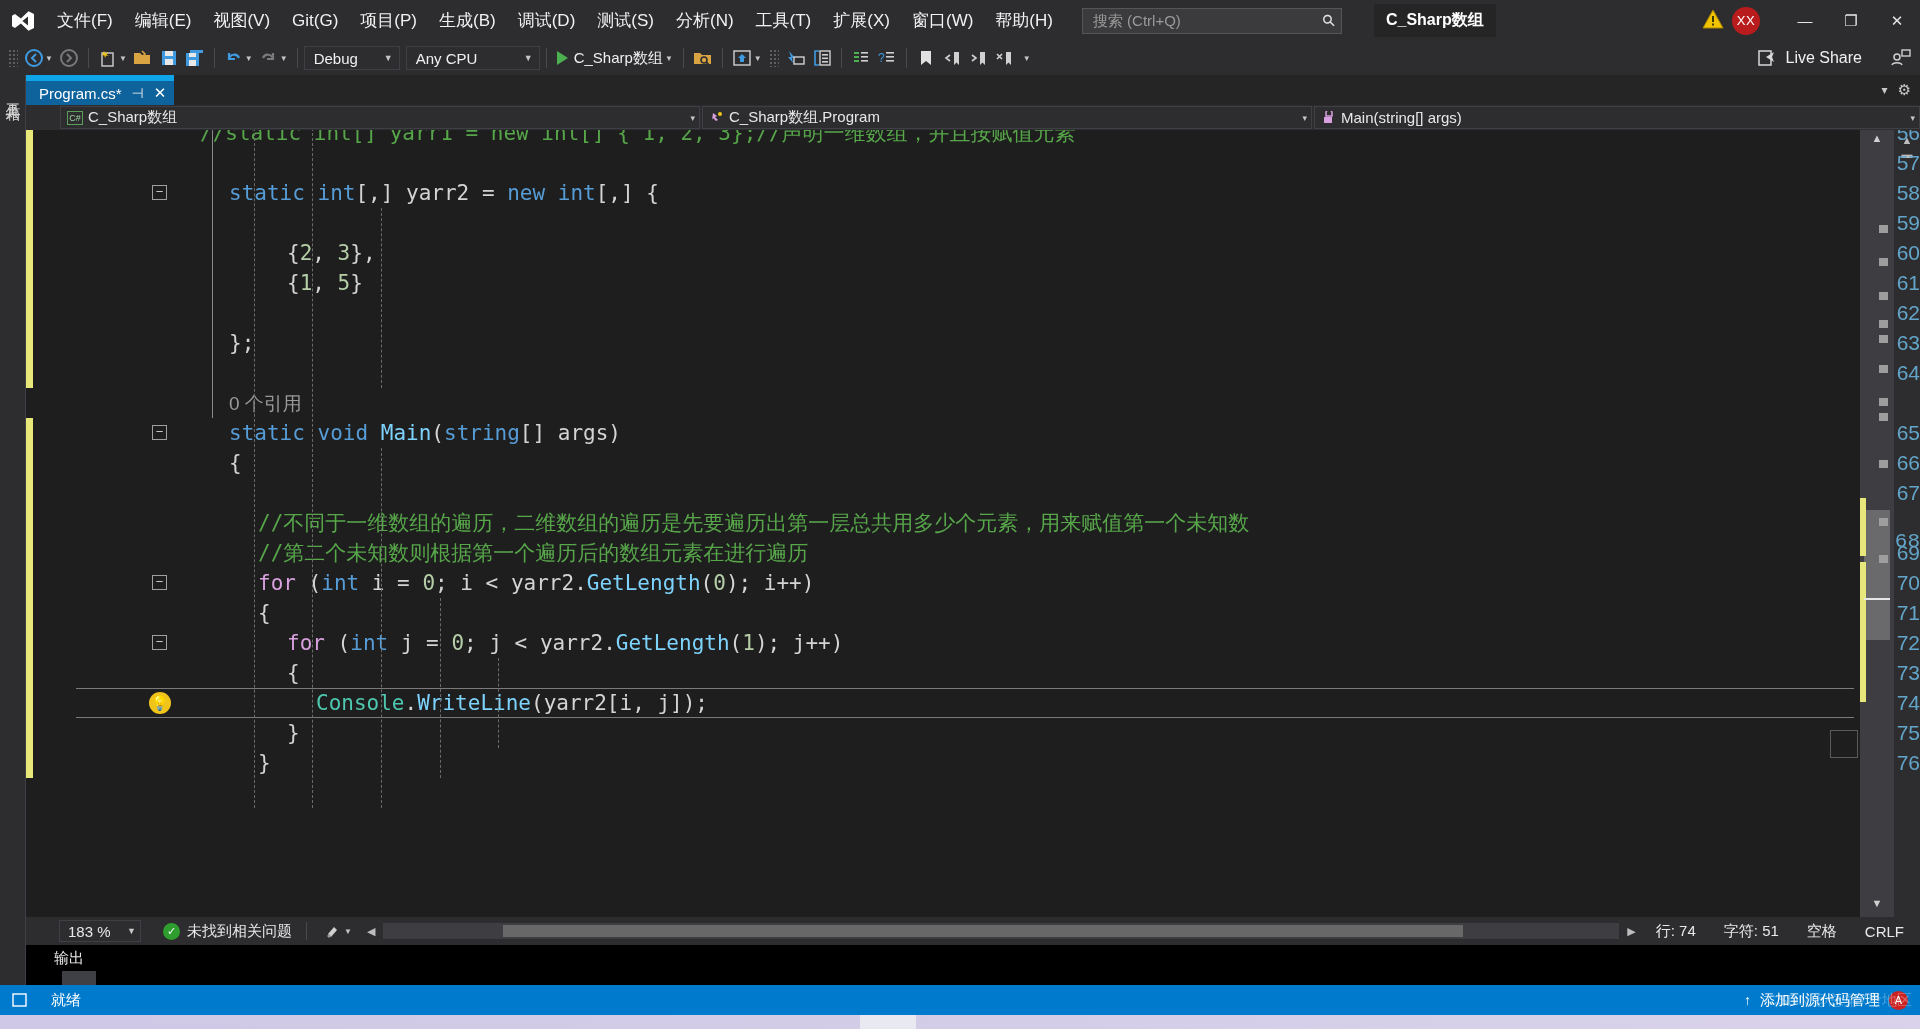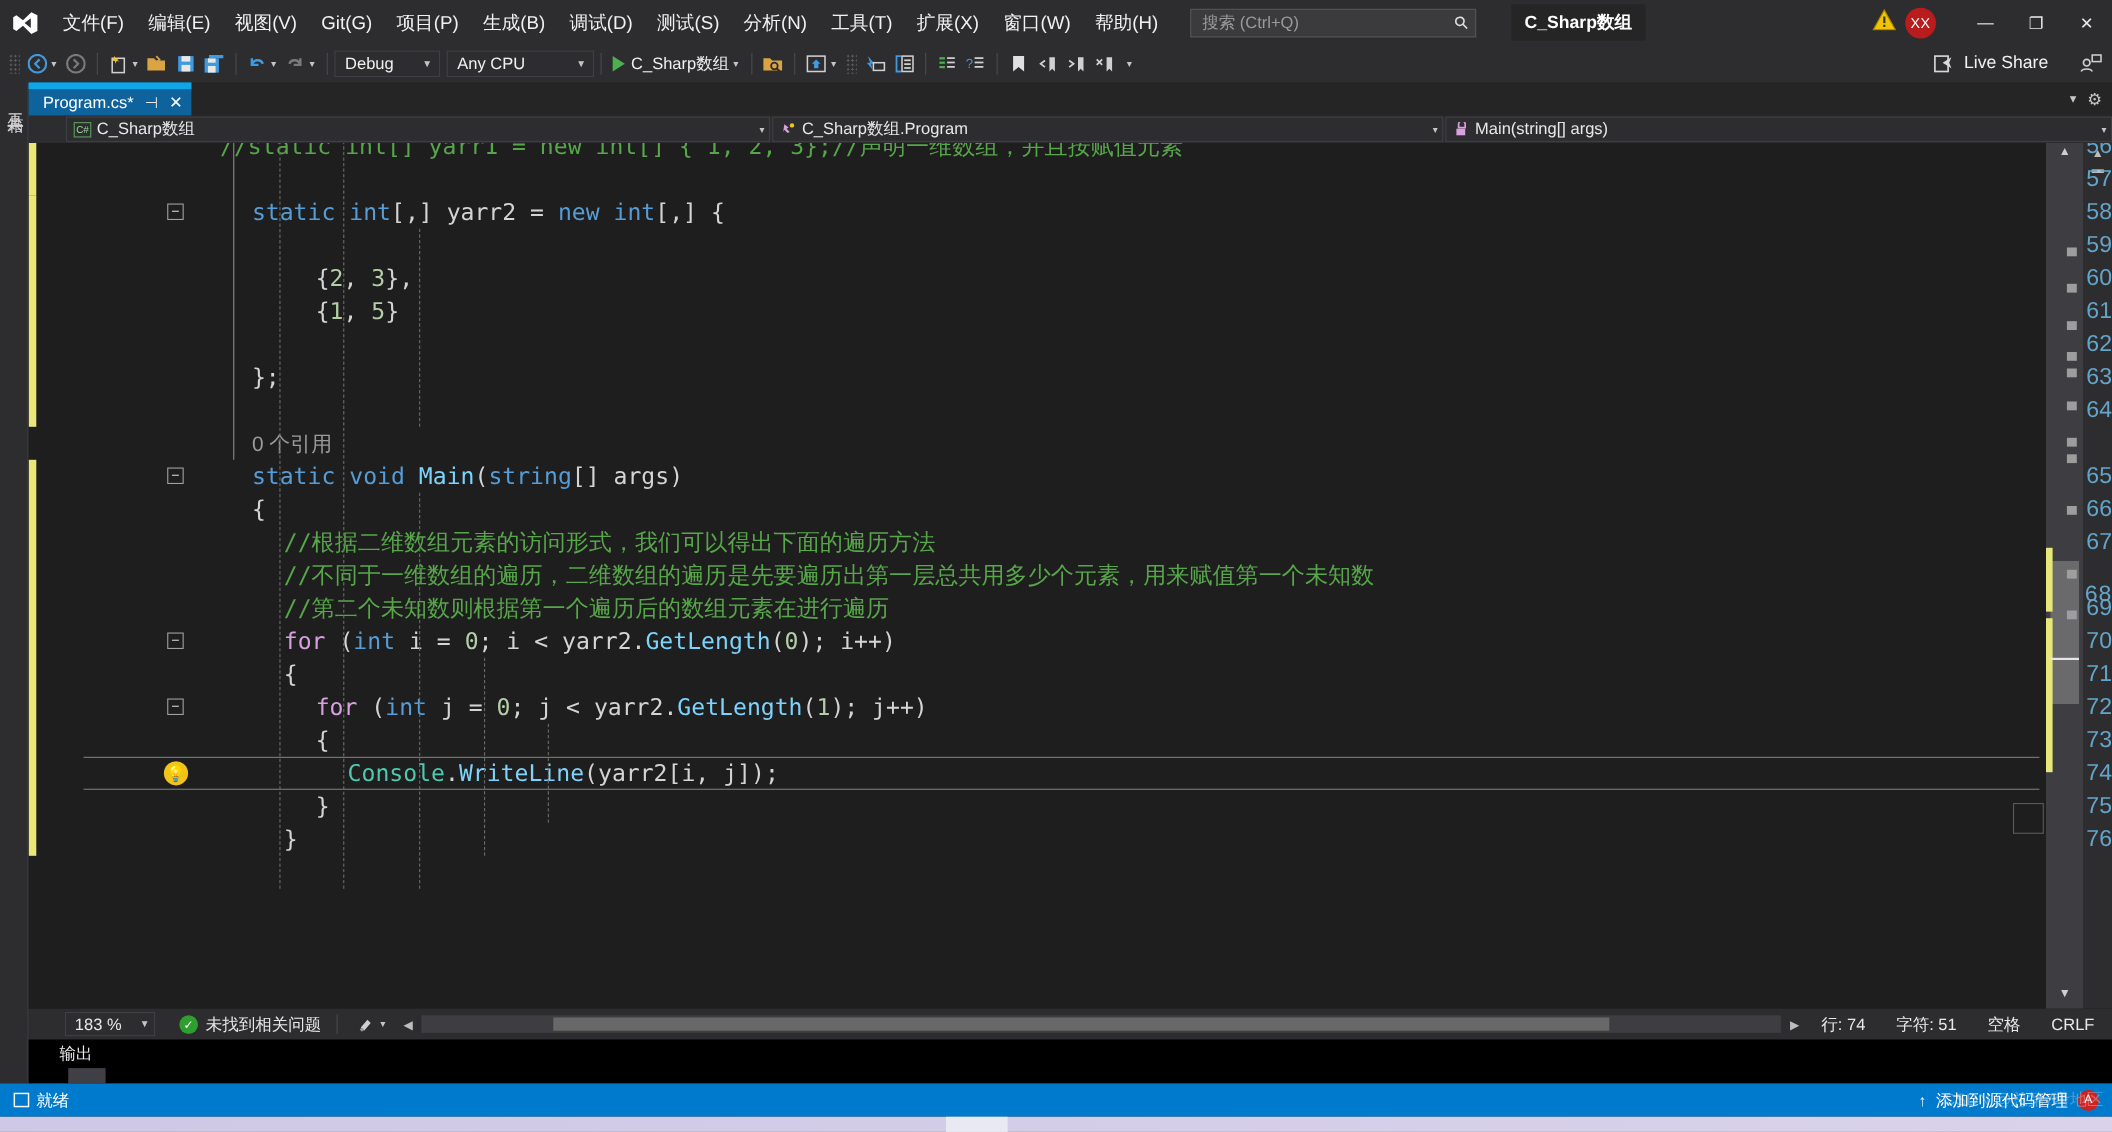--- a/index.html
+++ b/index.html
@@ -213,21 +213,21 @@
   
   .outputpanel { flex: 0 0 36px; background: #000000; padding: 4px 0 0 28px; }
   .out-title { color: #e8e8e8; font-size: 15px; }
   .out-tabbox { width: 34px; height: 14px; background: #3f3f46; margin-top: 3px; margin-left: 8px;}
 
   
   .bottombar {
     flex: 0 0 30px; background: #007acc; display: flex; align-items: center;
     color: #ffffff; font-size: 15px; padding: 0 12px; position: relative;
   }
-  .bb-left { display: flex; align-items: center; gap: 6px; }
+  .bb-left { display: flex; align-items: center; gap: 24px; }
   .bb-right { margin-left: auto; display: flex; align-items: center; gap: 9px; position: relative; }
   .bb-icon { font-size: 14px; }
   .watermark {
     position: absolute; right: 8px; top: 50%; transform: translateY(-50%);
     color: rgba(255,255,255,.30); font-size: 15px; white-space: nowrap;
     pointer-events: none;
   }
   .wm-dot {
     width: 19px; height: 19px; border-radius: 50%; background: #cc2222;
     color: #fff; font-size: 11px; display: flex; align-items: center; justify-content: center;
@@ -553,21 +553,20 @@
             <div class="ln" style="top: 48px; padding-left: 53px;"><span class="kw">static</span><span class="op"> </span><span class="kw">int</span><span class="op">[,] </span><span class="id">yarr2</span><span class="op"> = </span><span class="kw">new</span><span class="op"> </span><span class="kw">int</span><span class="op">[,] {</span></div>
             <div class="ln" style="top: 78px; padding-left: 24px;"></div>
             <div class="ln" style="top: 108px; padding-left: 111px;"><span class="op">{</span><span class="num">2</span><span class="op">, </span><span class="num">3</span><span class="op">},</span></div>
             <div class="ln" style="top: 138px; padding-left: 111px;"><span class="op">{</span><span class="num">1</span><span class="op">, </span><span class="num">5</span><span class="op">}</span></div>
             <div class="ln" style="top: 168px; padding-left: 24px;"></div>
             <div class="ln" style="top: 198px; padding-left: 53px;"><span class="op">};</span></div>
             <div class="ln" style="top: 228px; padding-left: 24px;"></div>
             <div class="ln" style="top: 258px; padding-left: 53px;"><span class="lref">0 个引用</span></div>
             <div class="ln" style="top: 288px; padding-left: 53px;"><span class="kw">static</span><span class="op"> </span><span class="kw">void</span><span class="op"> </span><span class="mth">Main</span><span class="op">(</span><span class="kw">string</span><span class="op">[] </span><span class="id">args</span><span class="op">)</span></div>
             <div class="ln" style="top: 318px; padding-left: 53px;"><span class="op">{</span></div>
-            <div class="ln" style="top: 348px; padding-left: 82px;"><span class="cmt">//根据二维数组元素的访问形式，我们可以得出下面的遍历方法</span></div>
             <div class="ln" style="top: 408px; padding-left: 82px;"><span class="cmt">//第二个未知数则根据第一个遍历后的数组元素在进行遍历</span></div>
             <div class="ln" style="top: 378px; padding-left: 82px;"><span class="cmt">//不同于一维数组的遍历，二维数组的遍历是先要遍历出第一层总共用多少个元素，用来赋值第一个未知数</span></div>
             <div class="ln" style="top: 438px; padding-left: 82px;"><span class="ctl">for</span><span class="op"> (</span><span class="kw">int</span><span class="op"> i = </span><span class="num">0</span><span class="op">; i &lt; </span><span class="id">yarr2</span><span class="op">.</span><span class="mth">GetLength</span><span class="op">(</span><span class="num">0</span><span class="op">); i++)</span></div>
             <div class="ln" style="top: 468px; padding-left: 82px;"><span class="op">{</span></div>
             <div class="ln" style="top: 498px; padding-left: 111px;"><span class="ctl">for</span><span class="op"> (</span><span class="kw">int</span><span class="op"> j = </span><span class="num">0</span><span class="op">; j &lt; </span><span class="id">yarr2</span><span class="op">.</span><span class="mth">GetLength</span><span class="op">(</span><span class="num">1</span><span class="op">); j++)</span></div>
             <div class="ln" style="top: 528px; padding-left: 111px;"><span class="op">{</span></div>
             <div class="ln" style="top: 558px; padding-left: 140px;"><span class="type">Console</span><span class="op">.</span><span class="mth">WriteLine</span><span class="op">(</span><span class="id">yarr2</span><span class="op">[i, j]);</span></div>
             <div class="curline-top" style="top: 558px; left: -100px; right: 6px;"></div>
             <div class="curline-bot" style="top: 587px; left: -100px; right: 6px;"></div>
             <div class="ln" style="top: 588px; padding-left: 111px;"><span class="op">}</span></div>

